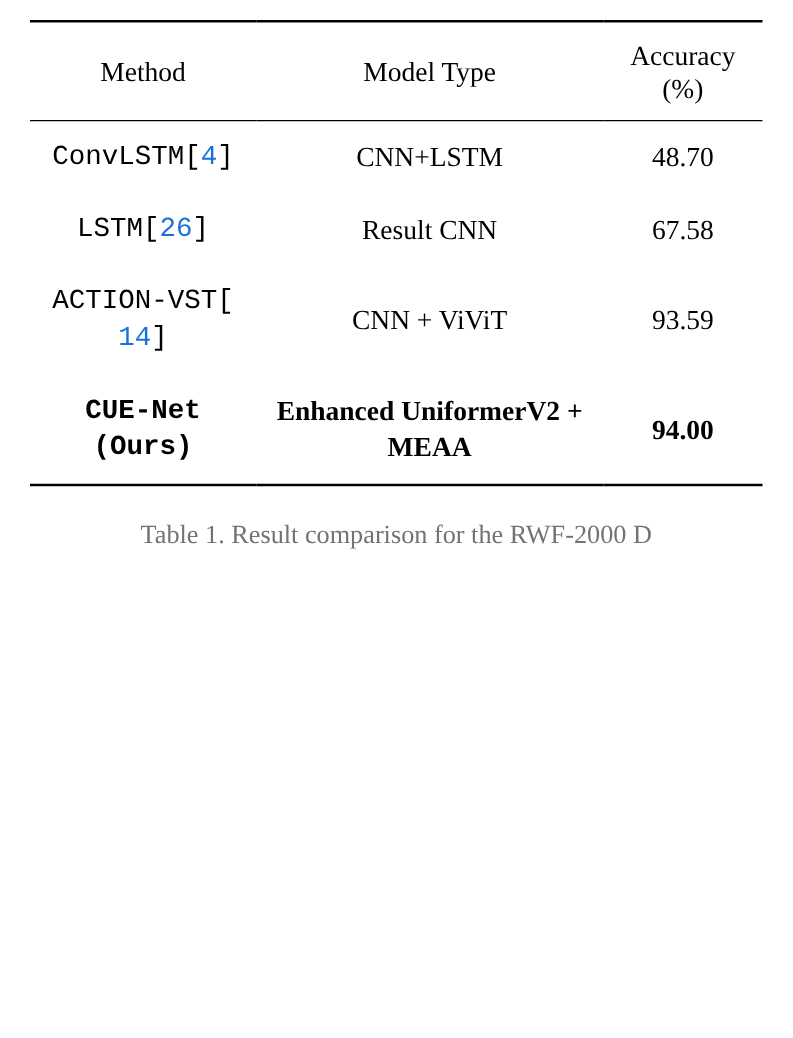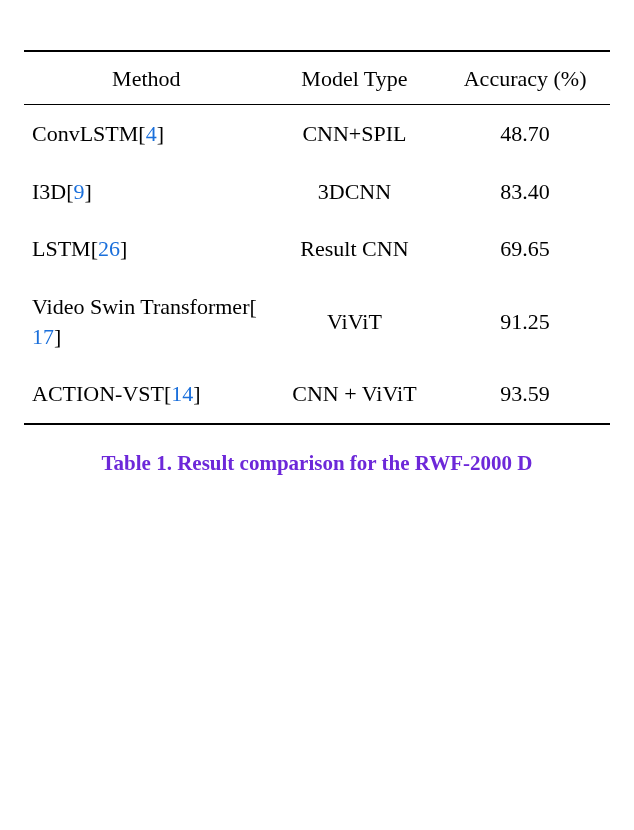--- a/index.html
+++ b/index.html
@@ -11,96 +11,90 @@
       font-family: 'Times New Roman', Times, serif;
       background: #fff;
       padding: 16px 24px;
       width: 634px;
     }
     table {
       width: 100%;
       border-collapse: collapse;
       font-size: 22px;
       color: #000;
-      margin-top: 34px;
     }
     thead tr {
       border-top: 2px solid #000;
       border-bottom: 1.5px solid #000;
     }
     tbody {
       border-bottom: 2px solid #000;
     }
     th {
       font-weight: normal;
       padding: 14px 8px 12px 8px;
       text-align: center;
     }
     td {
       padding: 14px 8px;
       text-align: center;
       vertical-align: middle;
       line-height: 1.35;
     }
     td.method {
-      text-align: left;
+      text-align: center;
       max-width: 200px;
+      font-family: Liberation Mono, monospace;
     }
     .cite {
       color: #1a6fdb;
     }
     .bold {
       font-weight: bold;
     }
     .caption {
       margin-top: 26px;
       font-size: 21px;
       text-align: center;
-      color: #6d28d9;
+      color: #737373;
       white-space: nowrap;
       overflow: hidden;
-      font-weight: bold;
     }
     .ml-part {
       display: inline-block;
     }
   </style>
 </head>
 <body>
 
 <table>
   <thead>
     <tr>
       <th>Method</th>
       <th>Model Type</th>
       <th>Accuracy (%)</th>
     </tr>
   </thead>
   <tbody id="table-body">
   <tr>
         <td class="method"><span class="ml-part">ConvLSTM[</span><span class="ml-part cite">4</span><span class="ml-part">]</span></td>
-        <td class="">CNN+SPIL</td>
+        <td class="">CNN+LSTM</td>
         <td class="">48.70</td>
-      </tr>
-      <tr>
-        <td class="method"><span class="ml-part">I3D[</span><span class="ml-part cite">9</span><span class="ml-part">]</span></td>
-        <td class="">3DCNN</td>
-        <td class="">83.40</td>
       </tr>
       <tr>
         <td class="method"><span class="ml-part">LSTM[</span><span class="ml-part cite">26</span><span class="ml-part">]</span></td>
         <td class="">Result CNN</td>
-        <td class="">69.65</td>
-      </tr>
-      <tr>
-        <td class="method"><span class="ml-part" style="display: inline;">Video Swin Transformer[</span><span class="ml-part cite">17</span><span class="ml-part">]</span></td>
-        <td class="">ViViT</td>
-        <td class="">91.25</td>
+        <td class="">67.58</td>
       </tr>
       <tr>
         <td class="method"><span class="ml-part">ACTION-VST[</span><span class="ml-part cite">14</span><span class="ml-part">]</span></td>
         <td class="">CNN + ViViT</td>
         <td class="">93.59</td>
+      </tr>
+      <tr>
+        <td class="method bold"><span class="ml-part" style="display: inline;">CUE-Net (Ours)</span></td>
+        <td class="bold">Enhanced UniformerV2 + MEAA</td>
+        <td class="bold">94.00</td>
       </tr>
     </tbody>
 </table>
 
 <div class="caption">Table 1. Result comparison for the RWF-2000 D</div>
 
 </body></html>

